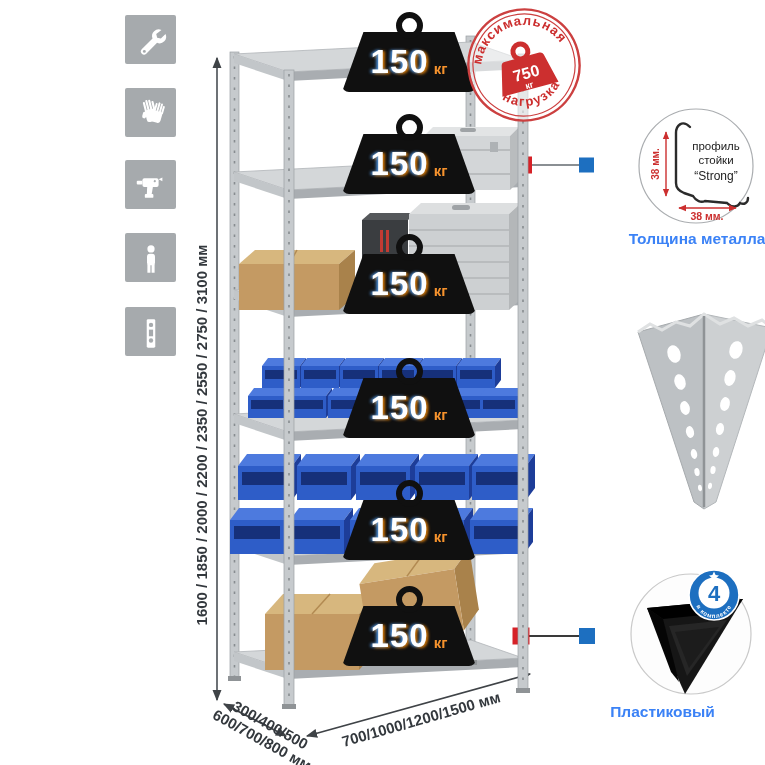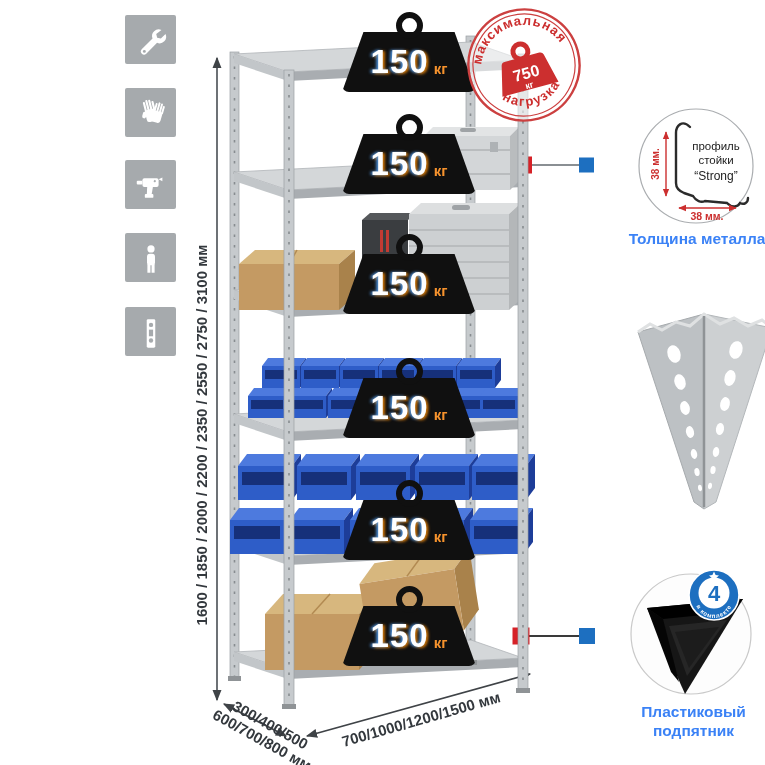--- a/index.html
+++ b/index.html
@@ -386,18 +386,17 @@
         <path id="badgeArc" d="M 8,31 A 19,19 0 0 0 46,31"></path>
       </defs>
     <circle cx="27" cy="27" r="25" fill="#1d6fc0" stroke="#fff" stroke-width="1.6"></circle>
     <circle cx="27" cy="25" r="15.5" fill="#fff"></circle>
     <text x="27" y="33" text-anchor="middle" font-size="22" font-weight="700" fill="#1d6fc0">4</text>
     <text font-size="6" font-weight="700" fill="#fff" letter-spacing="0.8">
       <textPath href="#badgeArc" startOffset="50%" text-anchor="middle">в комплекте</textPath>
     </text>
     <polygon points="27,3.5 28.6,7 32,7.6 29.4,9.8 30,13 27,11.4 24,13 24.6,9.8 22,7.6 25.4,7" fill="#fff"></polygon>
   </svg>
-  <div class="caption" style="left:597px;top:702px;width:145px">
+  <div class="caption" style="left:566px;top:702px;width:145px">
     <div>Пластиковый</div>
-    <div>подпятник</div>
   </div>
 
 </div>
 
 </body></html>

